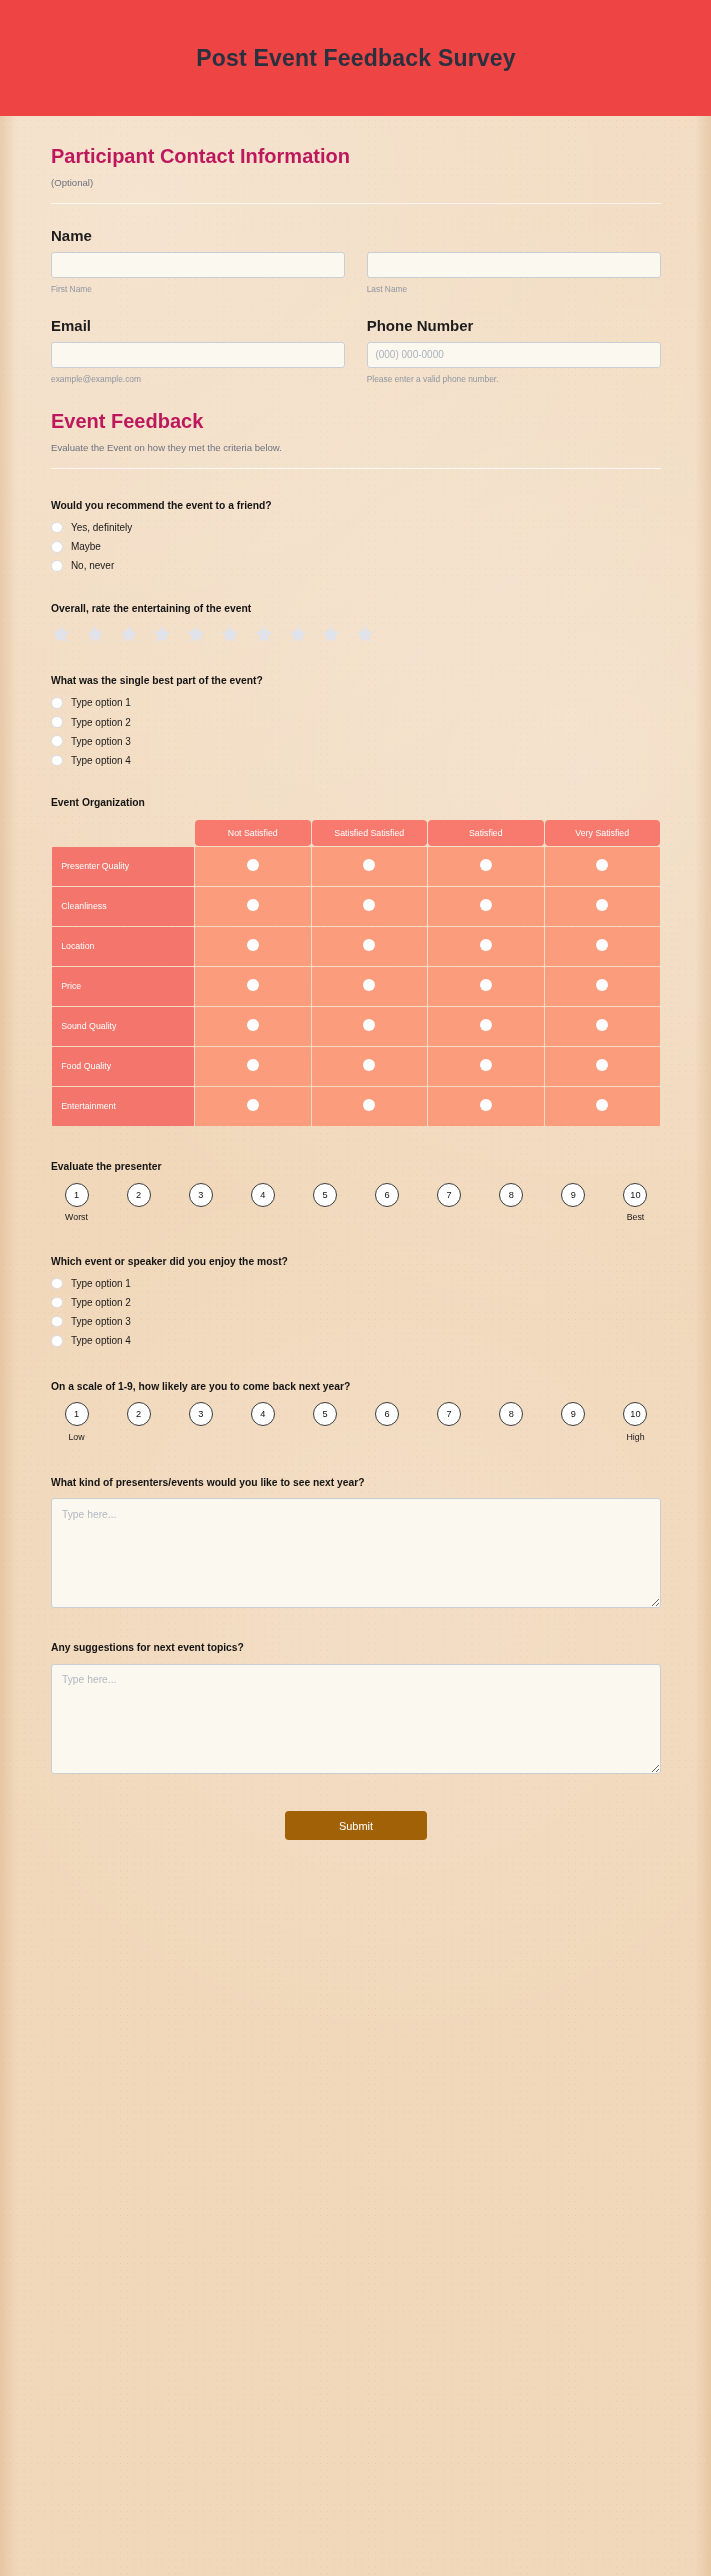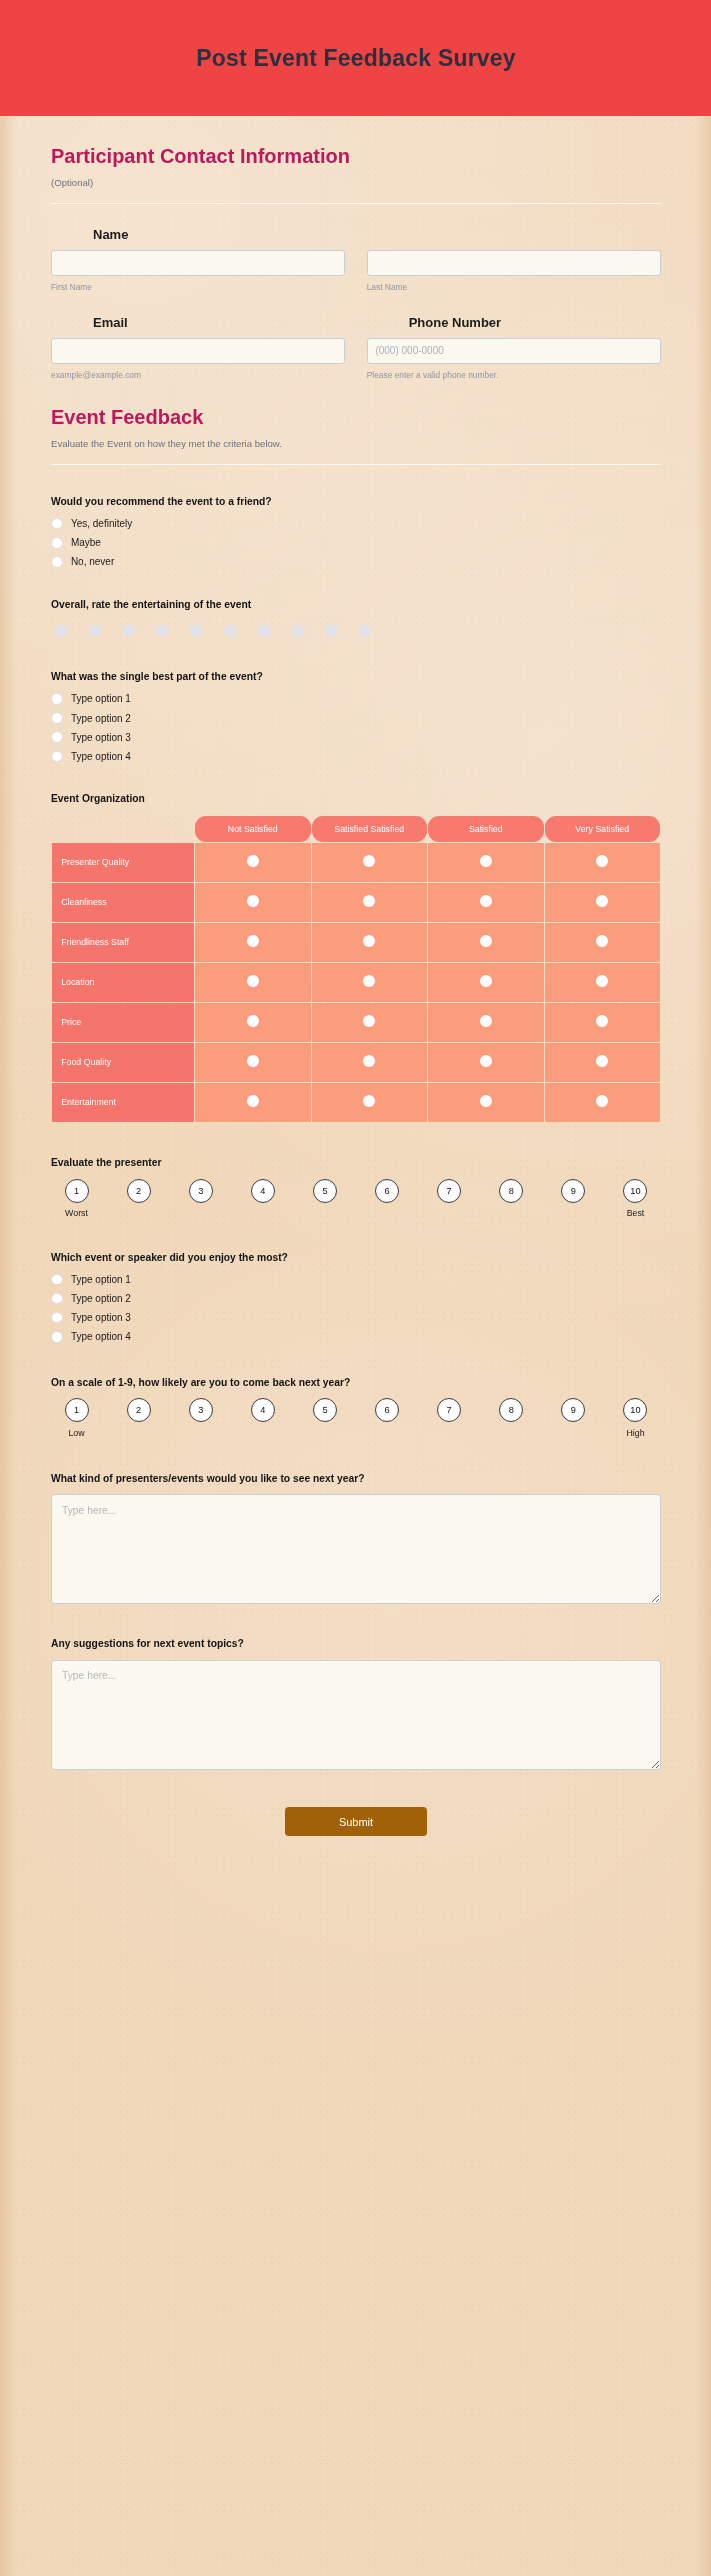--- a/index.html
+++ b/index.html
@@ -74,26 +74,25 @@
 
   
   .field-grid {
     display: flex;
     gap: 21.4px;
     margin-top: 26px;
   }
   .field-col { flex: 1 1 0; min-width: 0; }
 
   .field-label {
-    font-size: 13px;
+    font-size: 15px;
     font-weight: bold;
     color: #1d1d1d;
     margin-bottom: 7.7px;
     display: block;
-    margin-left: 42px;
   }
   .text-input {
     width: 100%;
     height: 26px;
     background: #fbf8ef;
     border: 0.8px solid #c9cdd4;
     border-radius: 3.1px;
     font-family: "Liberation Sans", sans-serif;
     font-size: 10px;
     color: #333;
@@ -152,21 +151,21 @@
   .matrix th, .matrix td { padding: 0; }
   .matrix .corner { background: transparent; width: 142px; }
   .matrix thead th.col-head {
     background: #f8796e;
     color: #ffffff;
     font-size: 8.8px;
     font-weight: normal;
     height: 26px;
     text-align: center;
     vertical-align: middle;
-    border-radius: 11px;
+    border-radius: 4px;
   }
   .matrix td.row-head {
     background: #f4756b;
     color: #ffffff;
     font-size: 8.8px;
     text-align: left;
     padding-left: 9.2px;
     height: 39px;
     vertical-align: middle;
     border-radius: 0.8px;
@@ -406,35 +405,35 @@
               <td class="cell"><span class="cell-dot"></span></td>
             </tr>
             <tr>
               <td class="row-head">Cleanliness</td>
               <td class="cell"><span class="cell-dot"></span></td>
               <td class="cell"><span class="cell-dot"></span></td>
               <td class="cell"><span class="cell-dot"></span></td>
               <td class="cell"><span class="cell-dot"></span></td>
             </tr>
             <tr>
-              <td class="row-head">Friendliness Staff</td>
-              <td class="cell"><span class="cell-dot"></span></td>
-              <td class="cell"><span class="cell-dot"></span></td>
-              <td class="cell"><span class="cell-dot"></span></td>
-              <td class="cell"><span class="cell-dot"></span></td>
-            </tr>
-            <tr>
               <td class="row-head">Location</td>
               <td class="cell"><span class="cell-dot"></span></td>
               <td class="cell"><span class="cell-dot"></span></td>
               <td class="cell"><span class="cell-dot"></span></td>
               <td class="cell"><span class="cell-dot"></span></td>
             </tr>
             <tr>
               <td class="row-head">Price</td>
+              <td class="cell"><span class="cell-dot"></span></td>
+              <td class="cell"><span class="cell-dot"></span></td>
+              <td class="cell"><span class="cell-dot"></span></td>
+              <td class="cell"><span class="cell-dot"></span></td>
+            </tr>
+            <tr>
+              <td class="row-head">Sound Quality</td>
               <td class="cell"><span class="cell-dot"></span></td>
               <td class="cell"><span class="cell-dot"></span></td>
               <td class="cell"><span class="cell-dot"></span></td>
               <td class="cell"><span class="cell-dot"></span></td>
             </tr>
             <tr>
               <td class="row-head">Food Quality</td>
               <td class="cell"><span class="cell-dot"></span></td>
               <td class="cell"><span class="cell-dot"></span></td>
               <td class="cell"><span class="cell-dot"></span></td>

